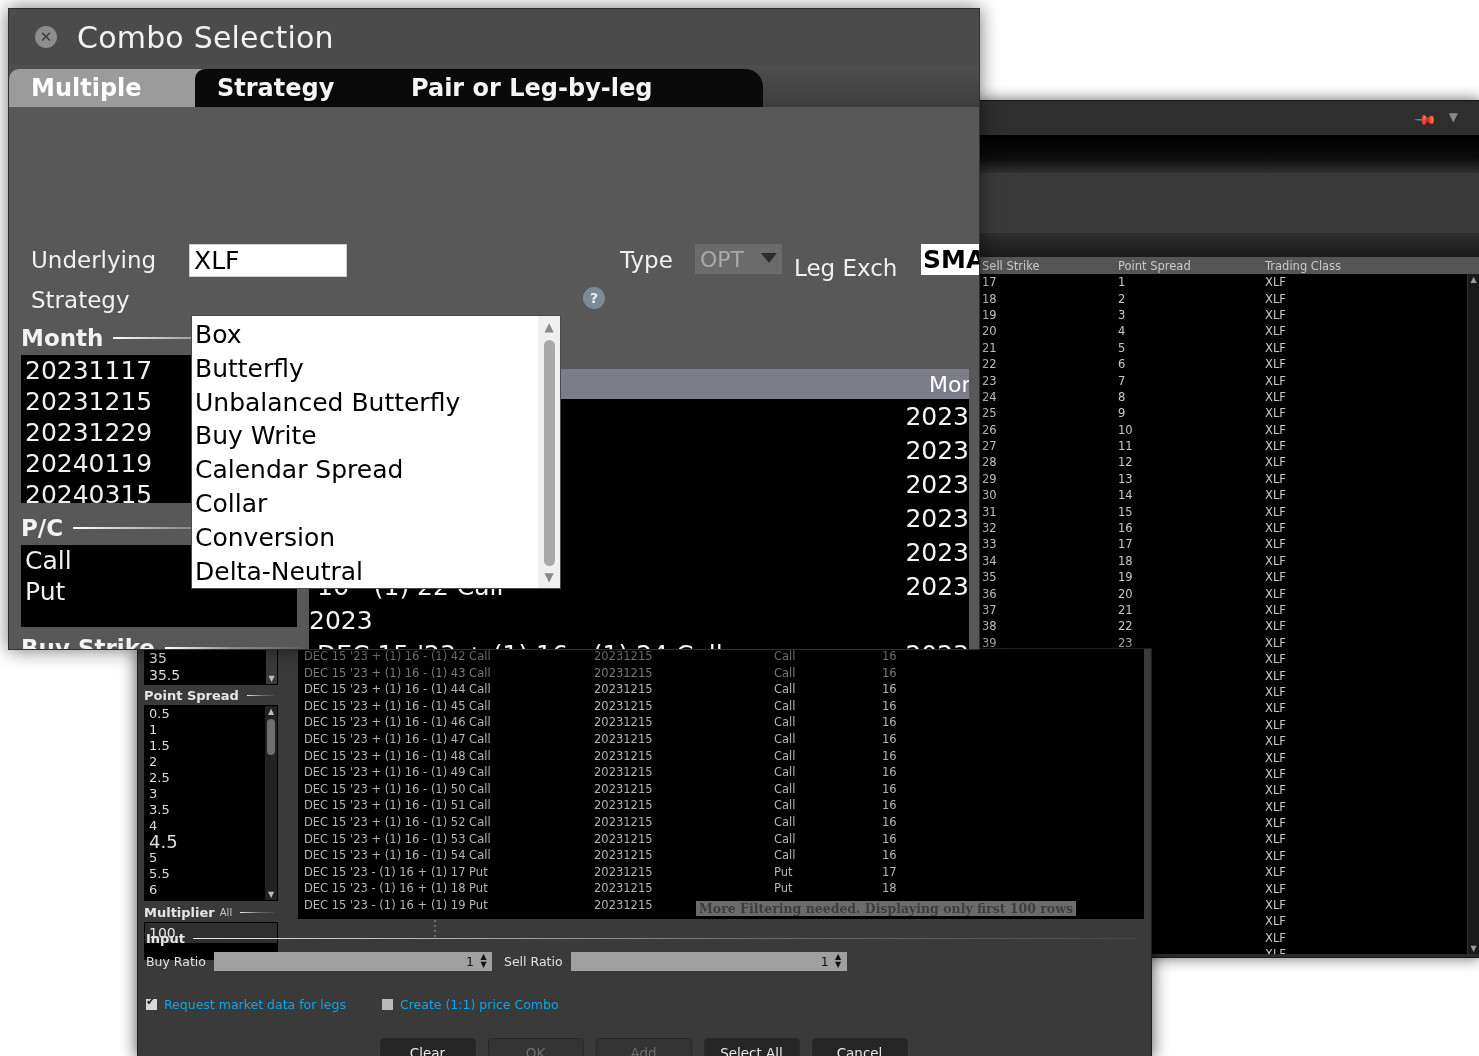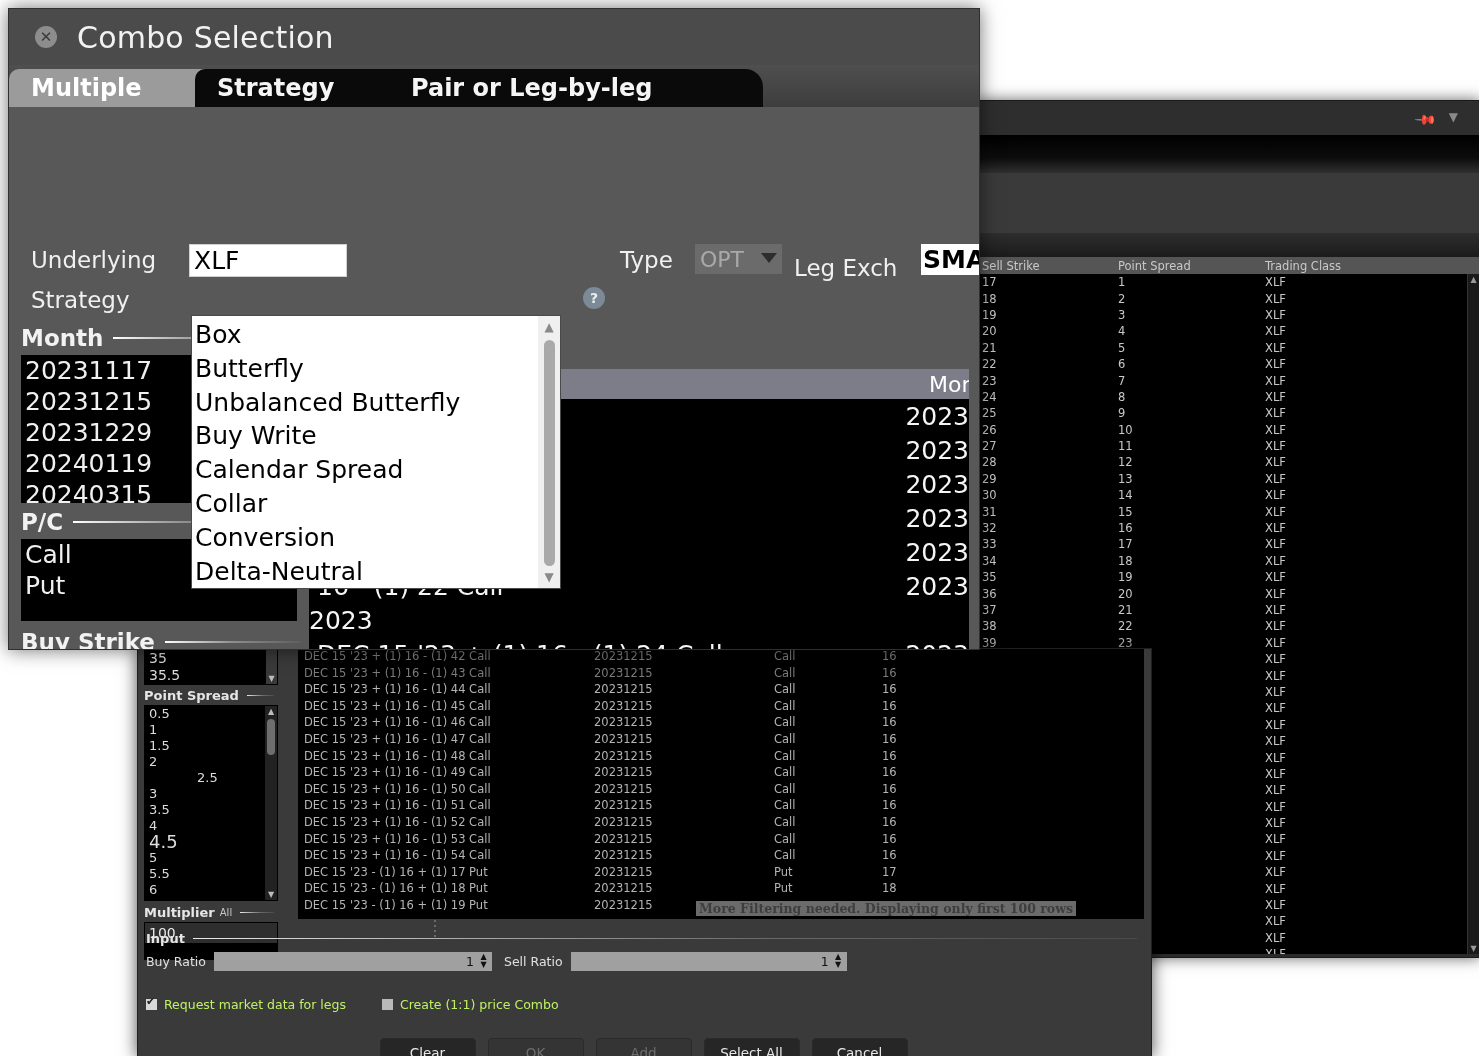--- a/index.html
+++ b/index.html
@@ -67,21 +67,21 @@
   #filter-note{position:absolute;left:558px;top:252px;background:#6b6b6b;color:#3d3d3d;
                font-family:"DejaVu Serif","Liberation Serif",serif;font-weight:bold;font-size:12.5px;
                padding:0 3px;white-space:nowrap;}
 
   #input-group{position:absolute;left:8px;top:282px;right:10px;}
   .ratio-field{background:#a0a0a0;height:19px;position:relative;display:flex;align-items:center;
                justify-content:flex-end;padding-right:18px;font-size:12.5px;color:#111;}
   .spin{position:absolute;right:2px;top:1px;width:13px;height:17px;color:#111;font-size:8px;
         line-height:8px;text-align:center;}
 
-  .chk{display:inline-flex;align-items:center;font-size:12.5px;color:#bef264;}
+  .chk{display:inline-flex;align-items:center;font-size:12.5px;color:#0ea5e9;}
   .chk .box{width:11px;height:11px;background:#d8d8d8;margin-right:7px;display:inline-block;
             position:relative;}
   .chk .box.checked:after{content:"✔";position:absolute;left:0px;top:-4px;font-size:11px;color:#222;}
   .chk .box.empty{background:#b9b9b9;}
 
   .btn{height:28px;min-width:94px;border-radius:4px;background:#2f2f2f;color:#e8e8e8;
        font-size:13.5px;display:inline-flex;align-items:center;justify-content:center;
        border:1px solid #2a2a2a;}
   .btn.dim{background:#343434;color:#6d6d6d;}
   .btn.dark{background:#262626;}
@@ -413,21 +413,21 @@
       <span class="group-label">Point Spread</span>
       <span class="group-rule"></span>
     </div>
 
     <div class="listbox" style="height:194px;">
       <div id="pointspread-list">
           <div class="li" style="font-size: 13px; line-height: 16px;">0.5</div>
           <div class="li" style="font-size: 13px; line-height: 16px;">1</div>
           <div class="li" style="font-size: 13px; line-height: 16px;">1.5</div>
           <div class="li" style="font-size: 13px; line-height: 16px;">2</div>
-          <div class="li" style="font-size: 13px; line-height: 16px; margin-left: 48px;">2.5</div>
+          <div class="li" style="font-size: 13px; line-height: 16px;">2.5</div>
           <div class="li" style="font-size: 13px; line-height: 16px;">3</div>
           <div class="li" style="font-size: 13px; line-height: 16px;">3.5</div>
           <div class="li" style="font-size: 13px; line-height: 16px;">4</div>
           <div class="li" style="font-size: 18px; line-height: 16px;">4.5</div>
           <div class="li" style="font-size: 13px; line-height: 16px;">5</div>
           <div class="li" style="font-size: 13px; line-height: 16px;">5.5</div>
           <div class="li" style="font-size: 13px; line-height: 16px;">6</div>
         </div>
       <div class="vsb" style="width:12px;background:#222">
         <div class="arr">▲</div>
@@ -638,21 +638,21 @@
         <span class="r"></span>
       </div>
       <div class="mw-list" style="height:148px;width:276px;" id="month-list">
           <div class="it">20231117</div>
           <div class="it">20231215</div>
           <div class="it">20231229</div>
           <div class="it">20240119</div>
           <div class="it">20240315</div>
         </div>
 
-      <div class="mw-hdr" style="margin-top:6px;">
+      <div class="mw-hdr" style="margin-top:12px;">
         <span class="t">P/C</span>
         <span class="r"></span>
       </div>
       <div class="mw-list" style="height:82px;width:276px;" id="pc-list">
           <div class="it" style="line-height: 31px;">Call</div>
           <div class="it" style="line-height: 31px;">Put</div>
         </div>
 
       <div class="mw-hdr" style="margin-top:8px;">
         <span class="t">Buy Strike</span>

